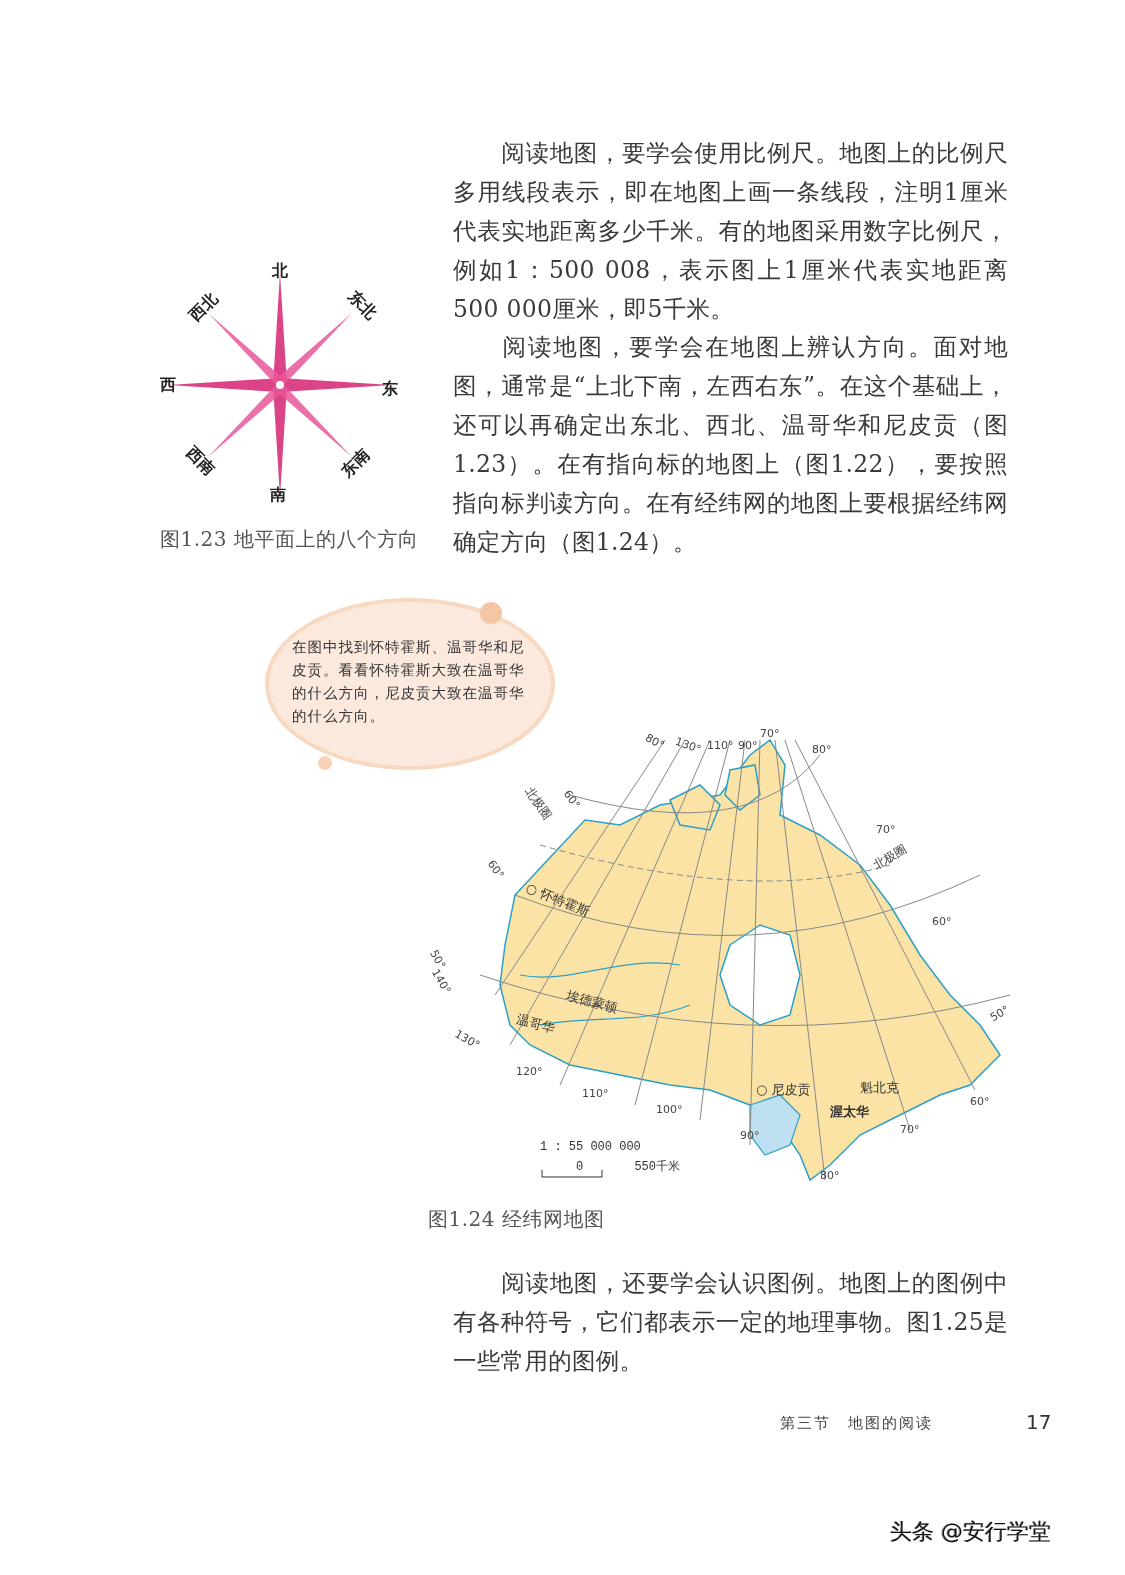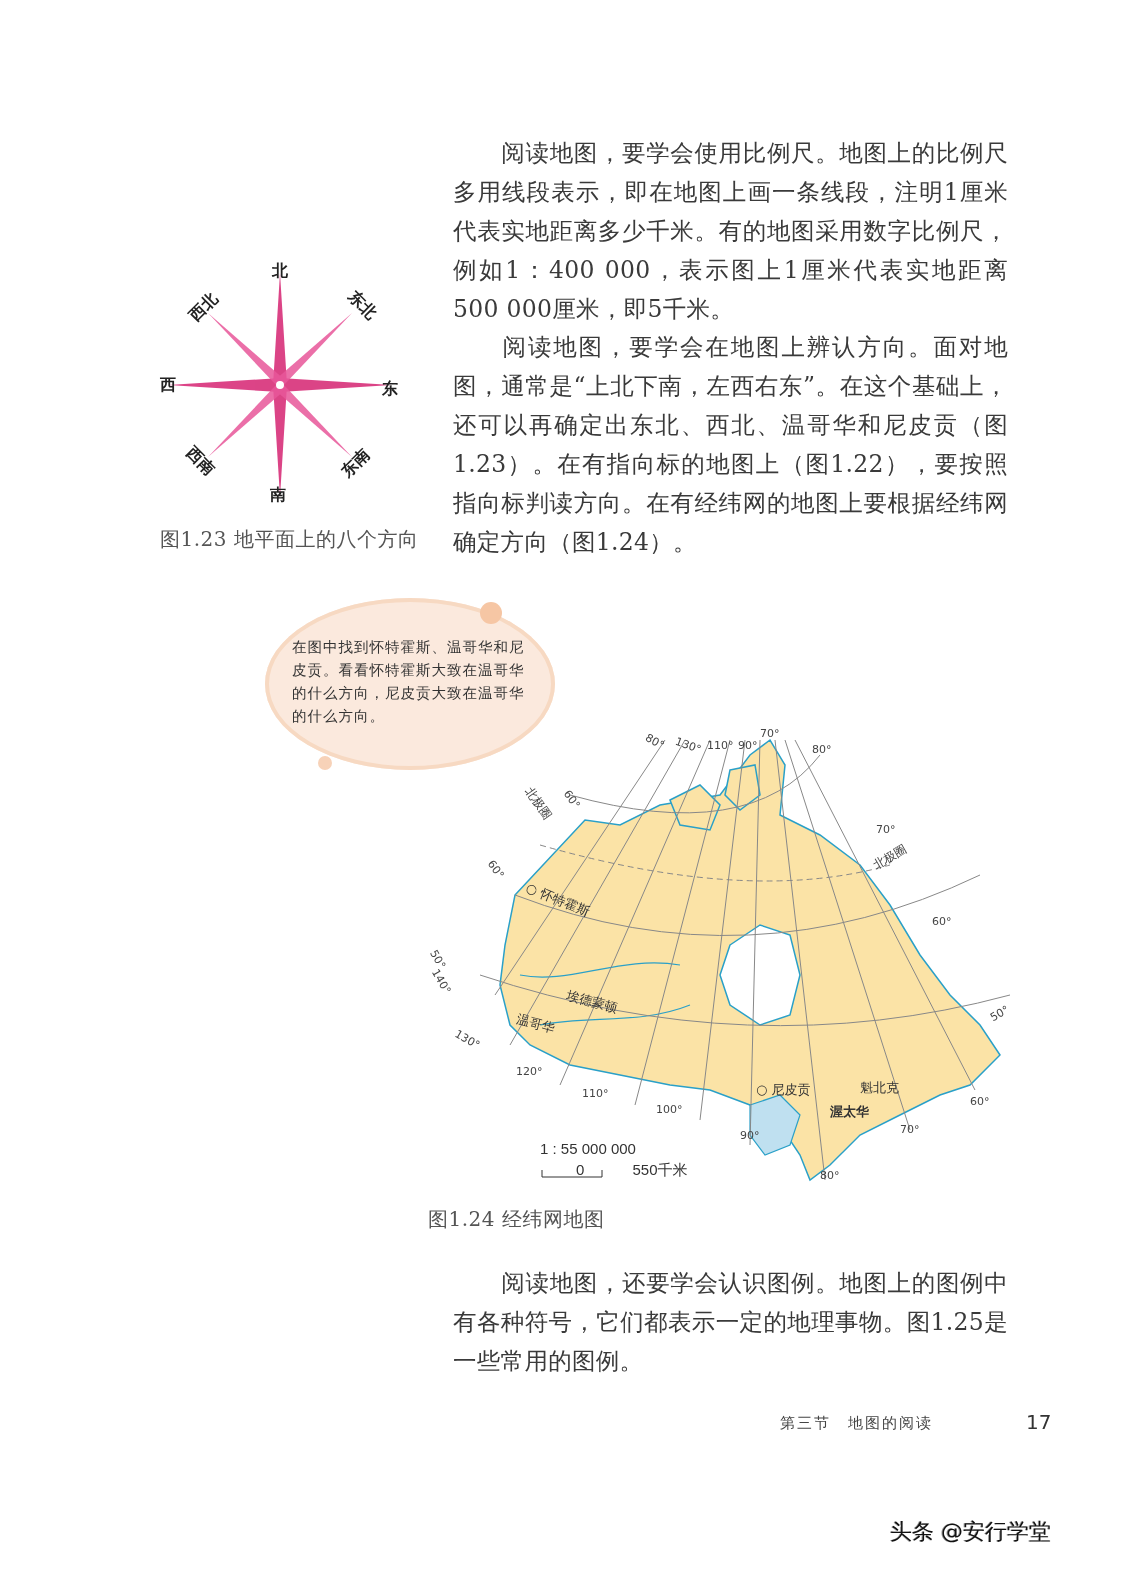--- a/index.html
+++ b/index.html
@@ -14,31 +14,31 @@
                    font-size:16px; font-weight:bold; color:#222; }
   .bubble { position:absolute; left:265px; top:598px; width:290px; height:172px;
             border-radius:50%; background:#fbe9dd; box-shadow:0 0 0 4px #f7d9c2 inset; }
   .bubble-dot1 { position:absolute; left:480px; top:602px; width:22px; height:22px; border-radius:50%; background:#f6c6a4; }
   .bubble-dot2 { position:absolute; left:318px; top:756px; width:14px; height:14px; border-radius:50%; background:#f7d2b8; }
   .bubble-text { position:absolute; left:292px; top:636px; width:240px; font-size:14.5px; line-height:23px;
                  color:#333; letter-spacing:1px; font-family:"DejaVu Serif",serif; }
   .map { position:absolute; left:420px; top:725px; width:600px; height:470px; }
   .map-label { position:absolute; font-family:"DejaVu Sans","Liberation Sans",sans-serif; font-size:11px; color:#444; }
   .city { position:absolute; font-family:"DejaVu Sans","Liberation Sans",sans-serif; font-size:13px; color:#333; }
-  .scale { position:absolute; left:540px; top:1140px; font-size:15px; color:#333; font-family:Liberation Sans, sans-serif; }
+  .scale { position:absolute; left:540px; top:1140px; font-size:12px; color:#333; font-family:Liberation Mono, monospace; }
   .footer { position:absolute; left:780px; top:1414px; font-size:15px; color:#444; letter-spacing:2px; }
   .page-num { position:absolute; left:982px; top:1410px; font-size:20px; color:#333; font-family:"DejaVu Sans",sans-serif;margin-left:44px; }
   .watermark { position:absolute; left:890px; top:1517px; font-size:22px; color:#111;
                font-family:"DejaVu Sans","Liberation Sans",sans-serif; text-shadow:1px 1px 0 #fff, -1px 0 0 #999; }
 </style>
 </head>
 <body>
 
 <div class="para" style="top:134px;">
-  <span class="indent"></span><span>阅读地图，要学会使用比例尺。地图上的比例尺多用线段表示，即在地图上画一条线段，注明1厘米代表实地距离多少千米。有的地图采用数字比例尺，例如1：400 000，表示图上1厘米代表实地距离500 000厘米，即5千米。</span>
+  <span class="indent"></span><span>阅读地图，要学会使用比例尺。地图上的比例尺多用线段表示，即在地图上画一条线段，注明1厘米代表实地距离多少千米。有的地图采用数字比例尺，例如1：500 008，表示图上1厘米代表实地距离500 000厘米，即5千米。</span>
 </div>
 
 <div class="compass">
   <svg width="260" height="260" viewBox="0 0 260 260">
     <defs>
       <linearGradient id="g1" x1="0" x2="1">
           <stop offset="0" stop-color="#f7b6d2"></stop>
           <stop offset="1" stop-color="#d81b6a"></stop>
         </linearGradient>
     </defs>

